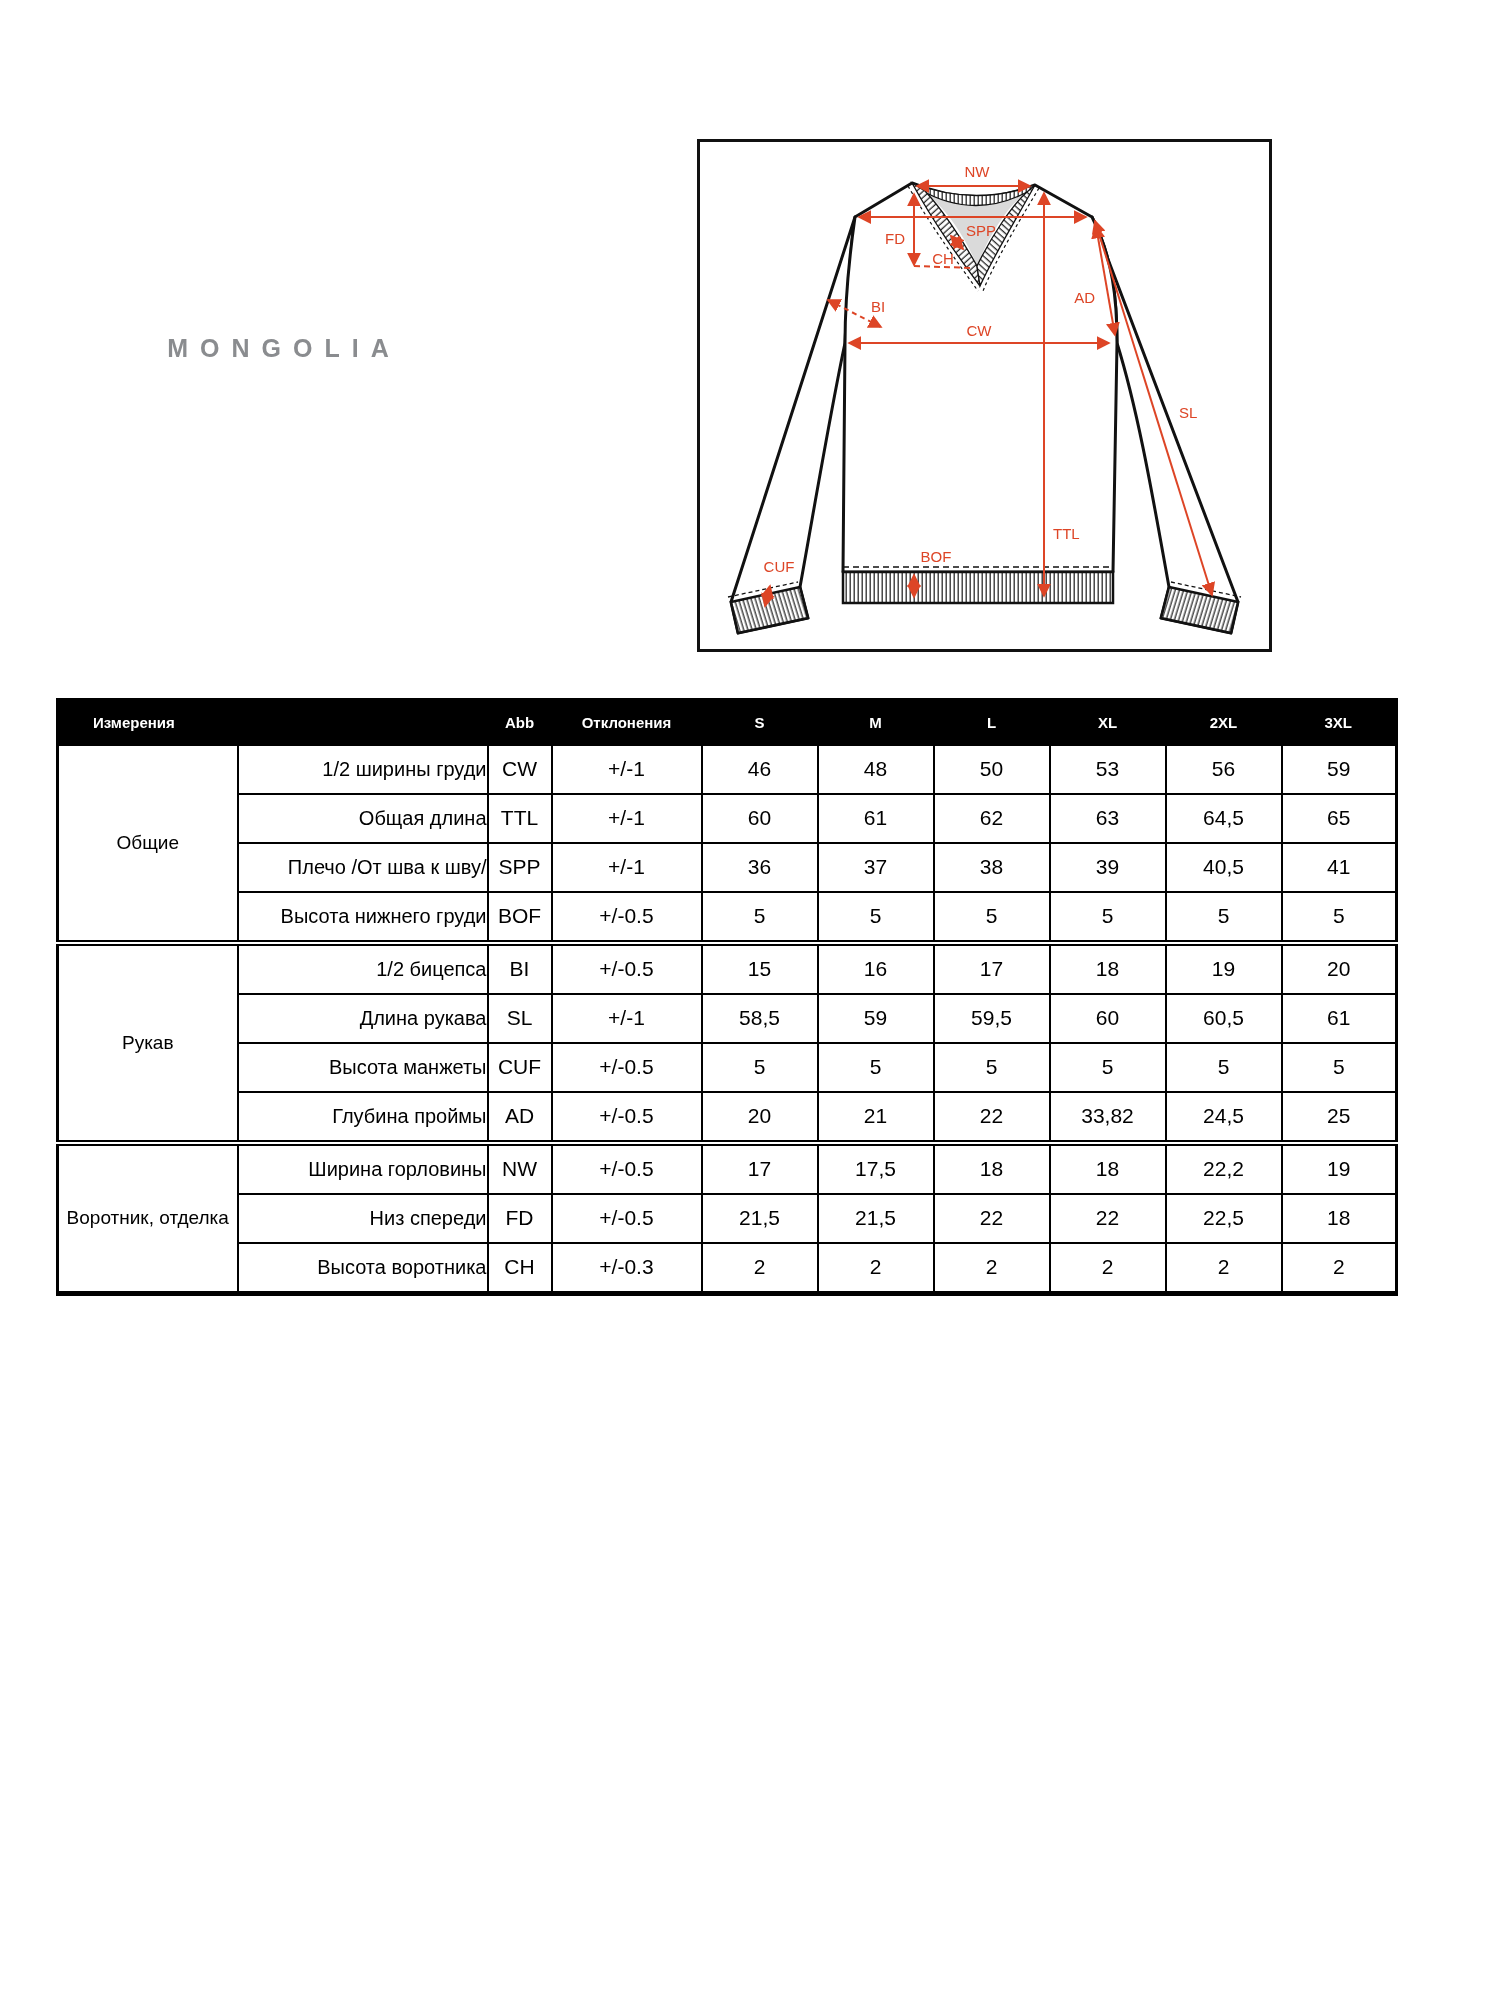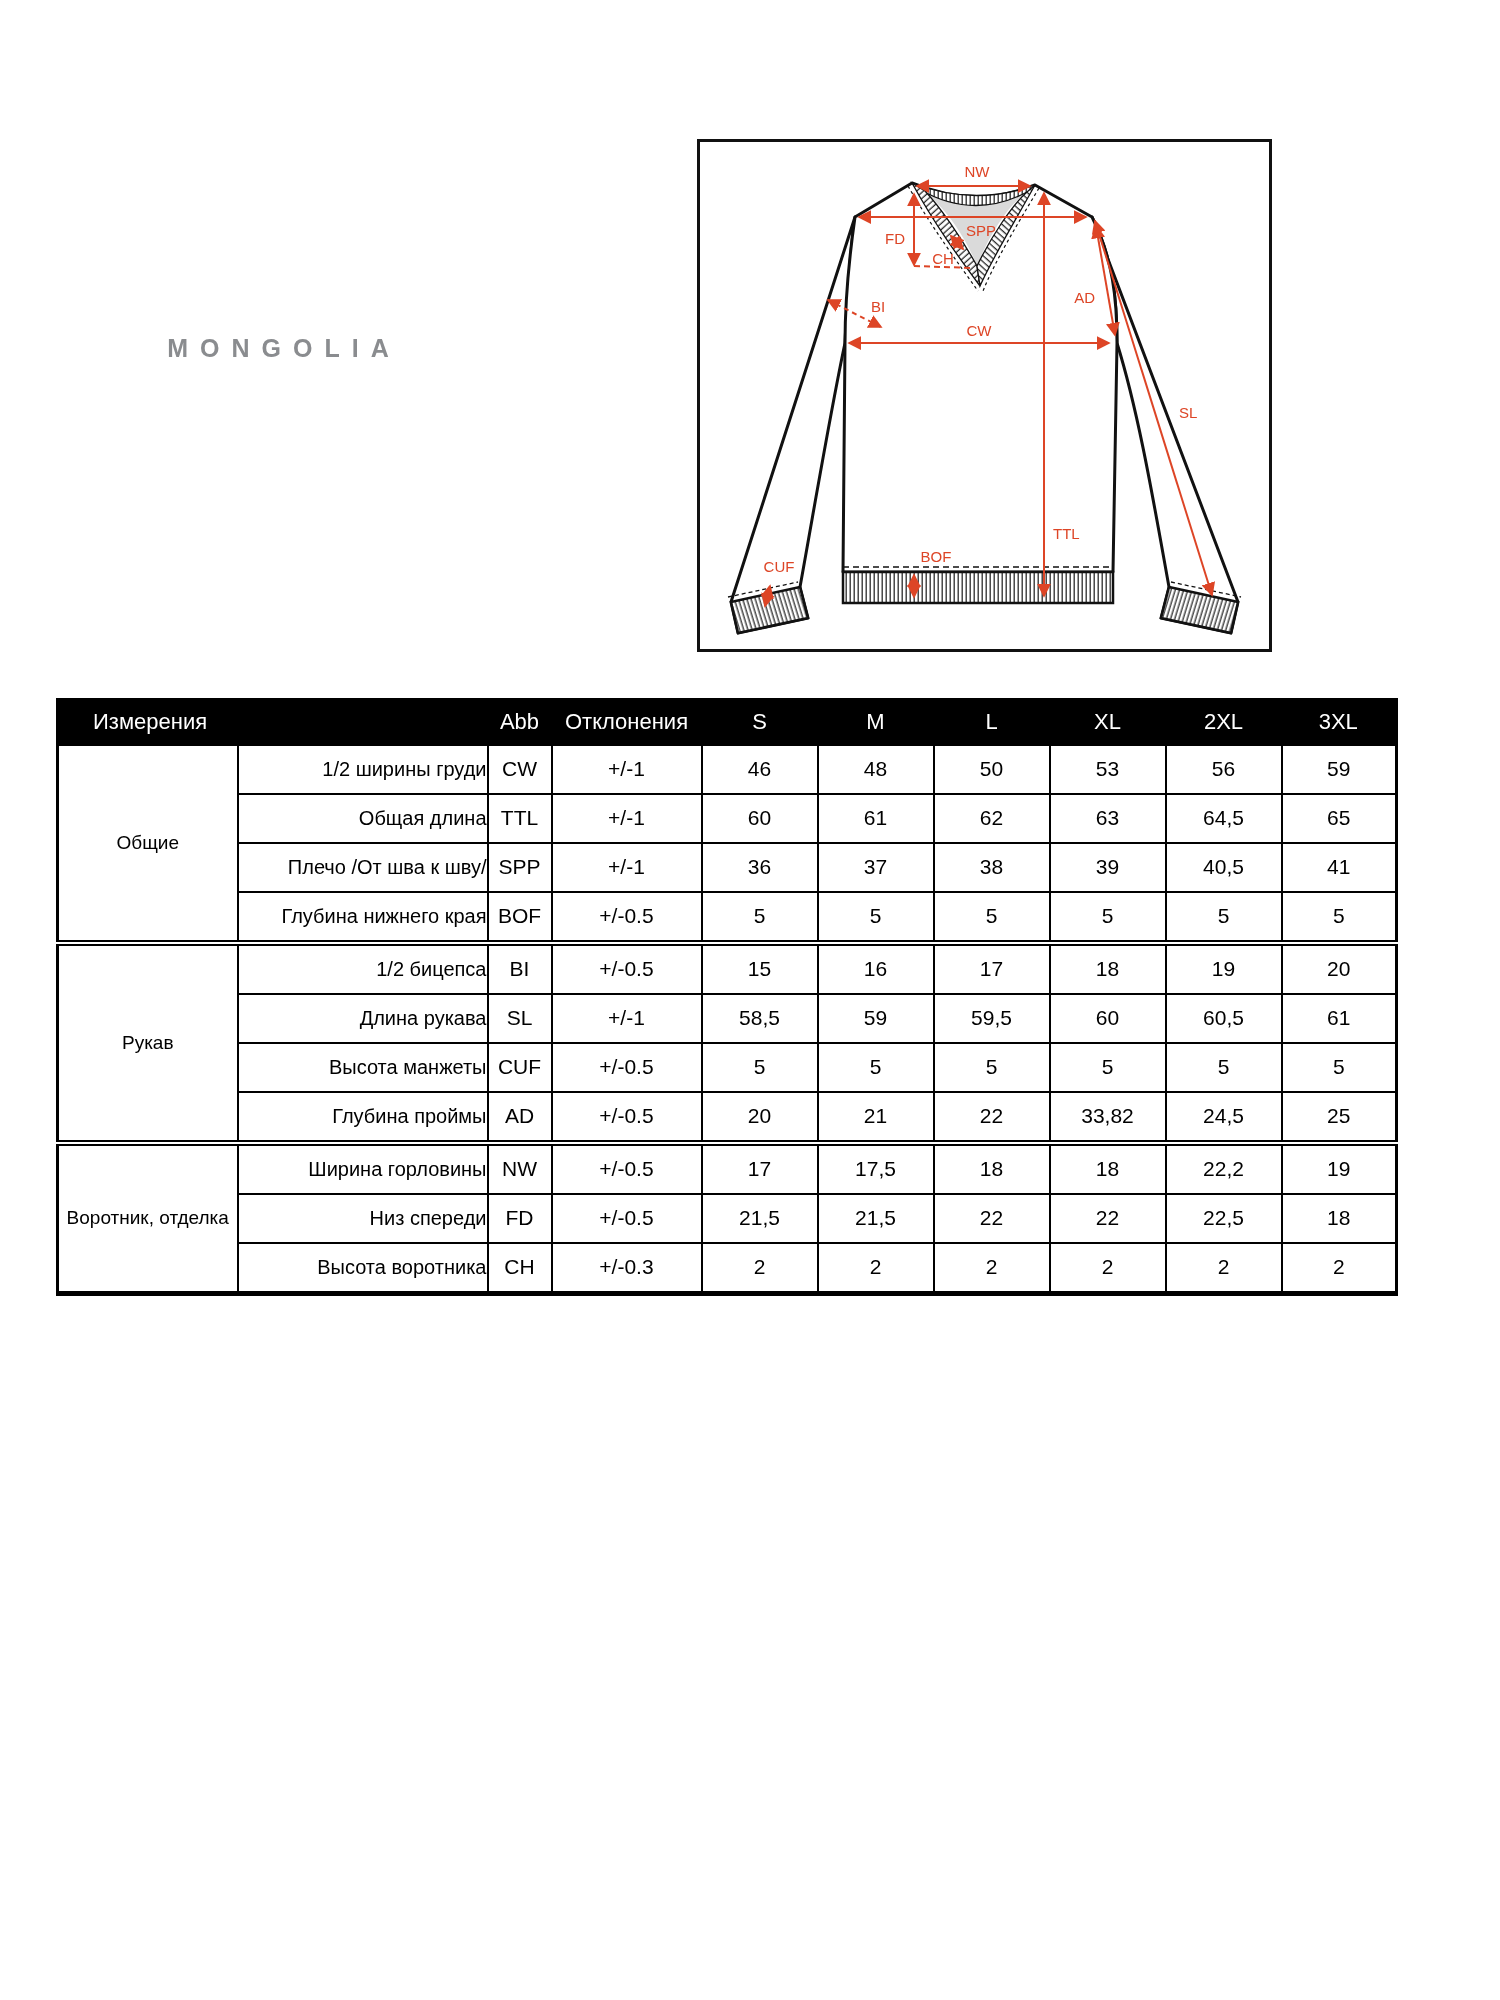--- a/index.html
+++ b/index.html
@@ -12,21 +12,21 @@
   #logo .sub{margin-top:22px;font-size:25px;letter-spacing:12px;font-weight:700;}
 
   
   #diagram{position:absolute;left:697px;top:139px;width:575px;height:513px;}
 
   
   #size-table{position:absolute;left:56px;top:698px;width:1339px;border-collapse:collapse;
               table-layout:fixed;}
   #size-table th,#size-table td{padding:0;vertical-align:middle;}
   #size-table thead tr{background:#000;color:#fff;height:45px;}
-  #size-table thead th{border:none;font-weight:400;font-size:22px;text-align:center;}
+  #size-table thead th{border:none;font-weight:700;font-size:15px;text-align:center;}
   #size-table thead th.h-meas{text-align:left;padding-left:34px;}
   #size-table tbody td{border:2px solid #000;height:47px;font-size:21px;text-align:center;}
   #size-table tbody td.nm{text-align:right;padding-left:9px;font-size:20px;}
   #size-table tbody td.grp{font-size:19px;}
   #size-table tbody tr.gstart td{border-top:6px double #000;}
   #size-table{border:3px solid #000;border-bottom:5px solid #000;}
 </style>
 </head>
 <body>
 
@@ -170,21 +170,21 @@
         <td>SPP</td>
         <td>+/-1</td>
         <td>36</td>
         <td>37</td>
         <td>38</td>
         <td>39</td>
         <td>40,5</td>
         <td>41</td>
       </tr>
       <tr>
-        <td class="nm">Глубина нижнего края</td>
+        <td class="nm">Высота нижнего груди</td>
         <td>BOF</td>
         <td>+/-0.5</td>
         <td>5</td>
         <td>5</td>
         <td>5</td>
         <td>5</td>
         <td>5</td>
         <td>5</td>
       </tr>
       <tr class="gstart">

